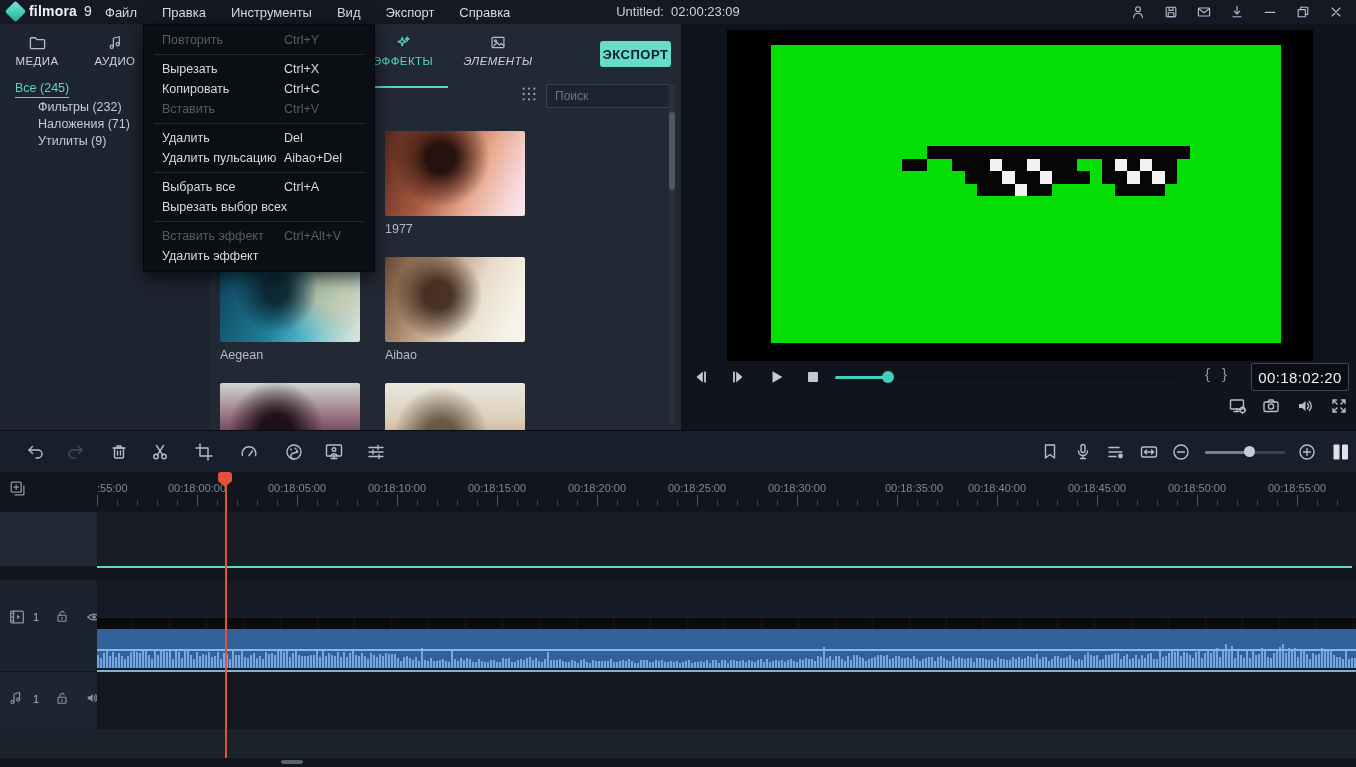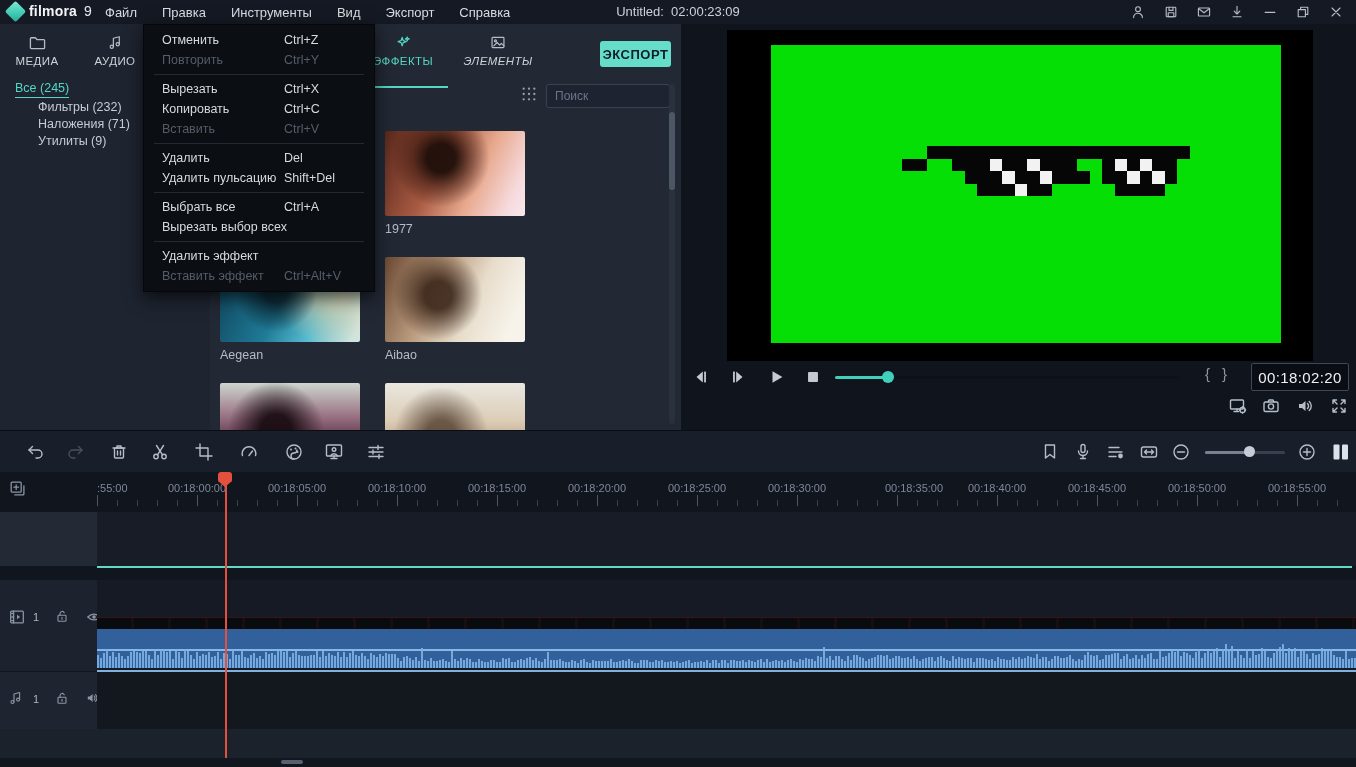--- a/index.html
+++ b/index.html
@@ -1153,29 +1153,28 @@
     <div class="abs" style="left:0;top:257px;width:1356px;height:29px;background:#1c222c;"></div>
     <div class="abs" style="left:0;top:286px;width:1356px;height:9px;background:#12161e;"></div>
     <div id="h-scroll-thumb" class="abs"></div>
 
     <div id="playhead-head" class="abs"></div>
     <div id="playhead-tip" class="abs"></div>
     <div id="playhead-line" class="abs"></div>
   </div>
 
   <div id="edit-menu" class="abs">
-      <div class="emi"><span>Отменить</span><span class="sc">Ctrl+Z</span></div>
       <div class="emi dis"><span>Повторить</span><span class="sc">Ctrl+Y</span></div>
       <div class="esep"></div>
       <div class="emi"><span>Вырезать</span><span class="sc">Ctrl+X</span></div>
       <div class="emi"><span>Копировать</span><span class="sc">Ctrl+C</span></div>
       <div class="emi dis"><span>Вставить</span><span class="sc">Ctrl+V</span></div>
       <div class="esep"></div>
       <div class="emi"><span>Удалить</span><span class="sc">Del</span></div>
-      <div class="emi"><span>Удалить пульсацию</span><span class="sc">Shift+Del</span></div>
+      <div class="emi"><span>Удалить пульсацию</span><span class="sc">Aibao+Del</span></div>
       <div class="esep"></div>
       <div class="emi"><span>Выбрать все</span><span class="sc">Ctrl+A</span></div>
       <div class="emi"><span>Вырезать выбор всех</span><span class="sc"></span></div>
       <div class="esep"></div>
+      <div class="emi dis"><span>Вставить эффект</span><span class="sc">Ctrl+Alt+V</span></div>
       <div class="emi"><span>Удалить эффект</span><span class="sc"></span></div>
-      <div class="emi dis"><span>Вставить эффект</span><span class="sc">Ctrl+Alt+V</span></div>
     </div>
 </div>
 
 </body></html>

